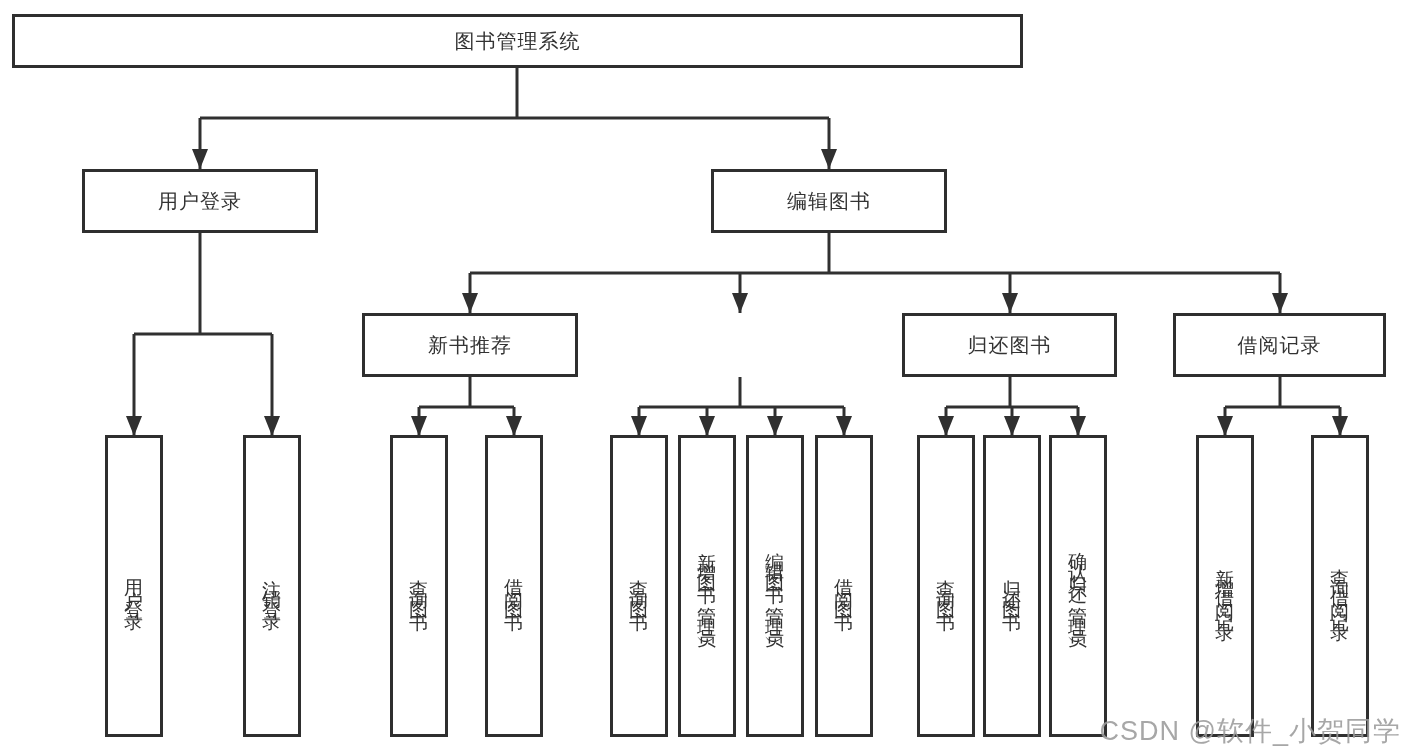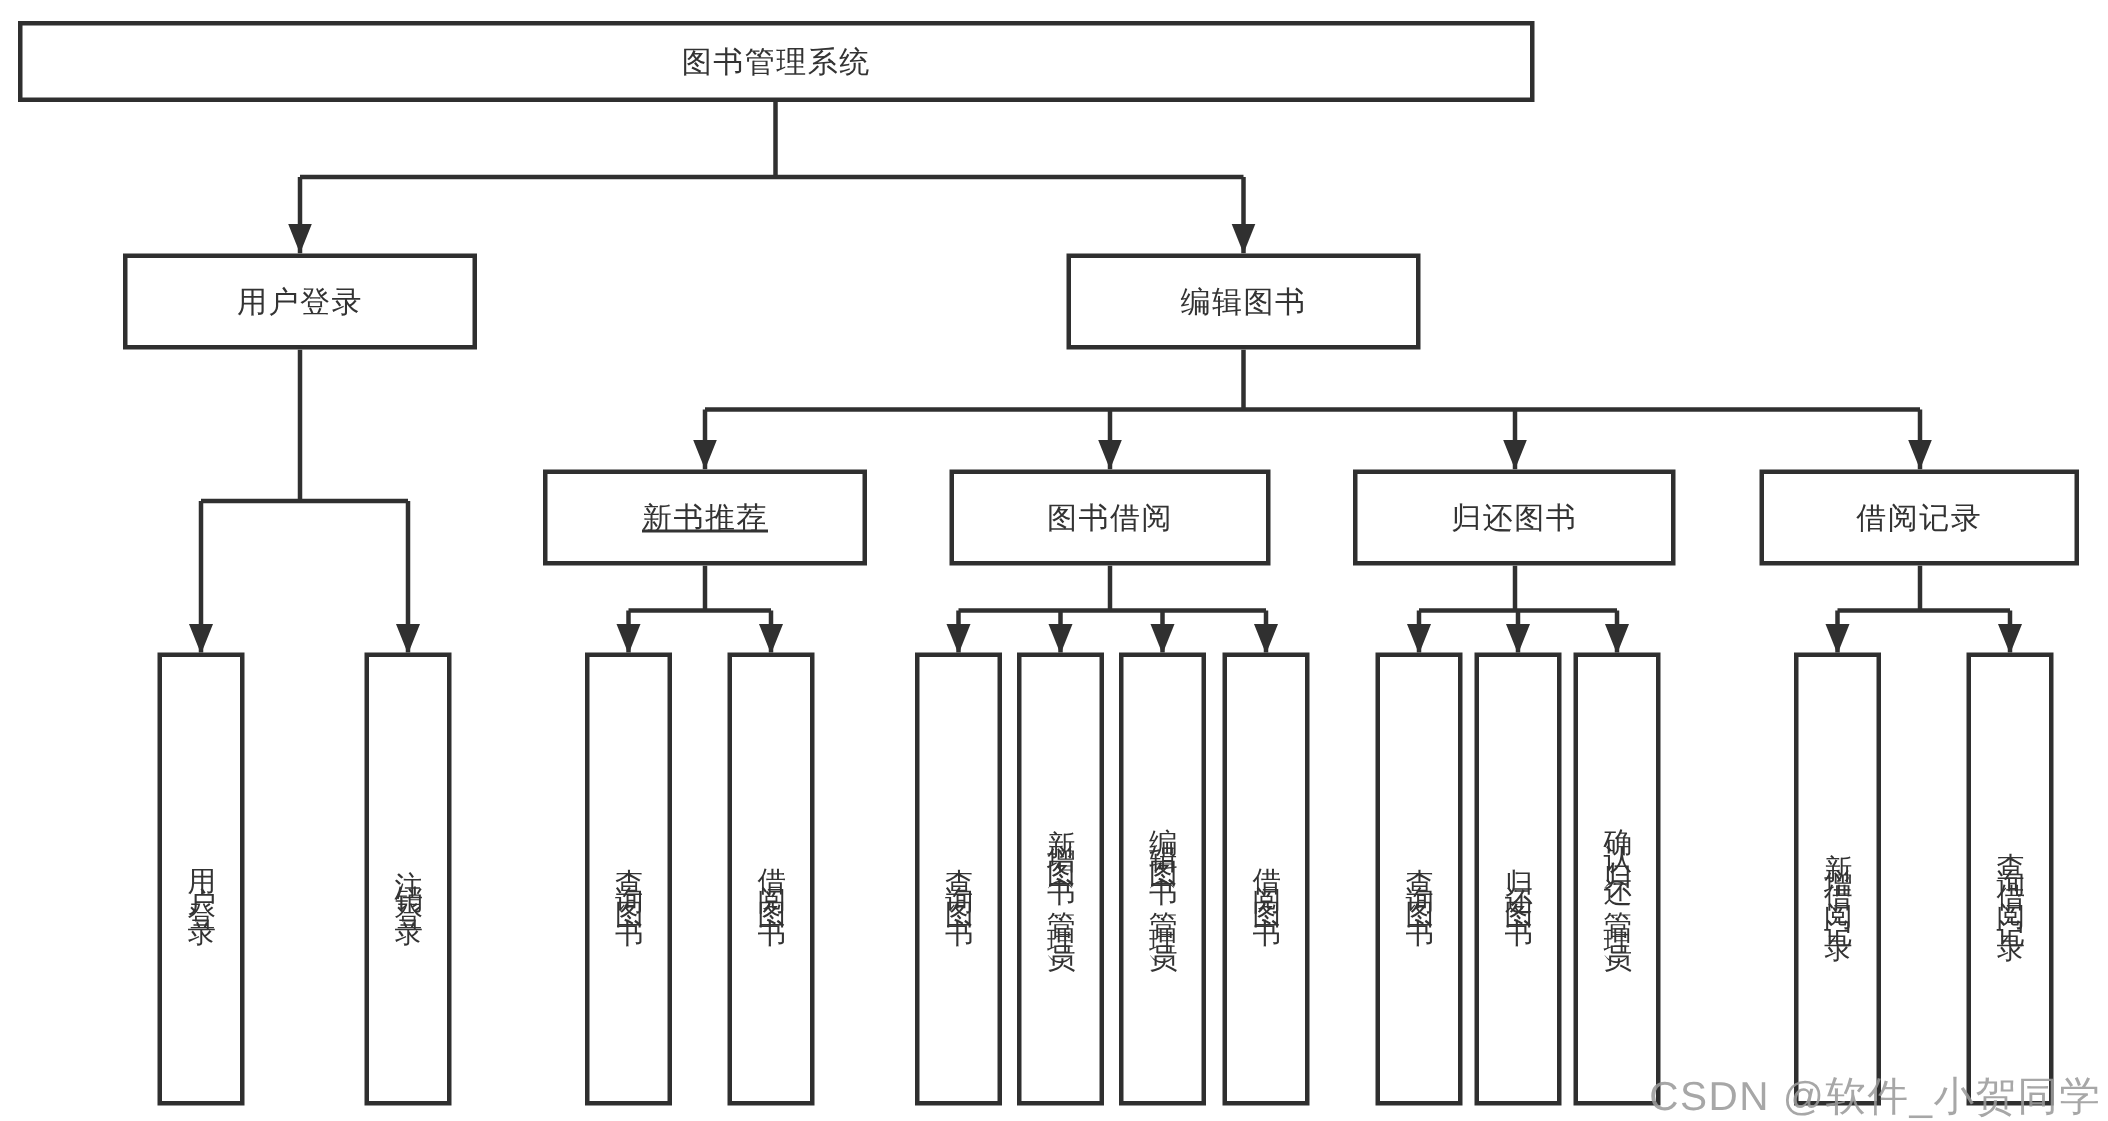--- a/index.html
+++ b/index.html
@@ -89,25 +89,22 @@
     <span>图书管理系统</span>
   </div>
 
   <div class="node hbox" style="left:82px;top:169px;width:236px;height:64px;">
     <span>用户登录</span>
   </div>
   <div class="node hbox" style="left:711px;top:169px;width:236px;height:64px;">
     <span>编辑图书</span>
   </div>
 
-  <div class="node hbox" style="left:362px;top:313px;width:216px;height:64px;text-decoration:underline;">
+  <div class="node hbox" style="left:362px;top:313px;width:216px;height:64px;">
     <span>新书推荐</span>
-  </div>
-  <div class="node hbox" style="left:633px;top:313px;width:214px;height:64px;">
-    <span>图书借阅</span>
   </div>
   <div class="node hbox" style="left:902px;top:313px;width:215px;height:64px;">
     <span>归还图书</span>
   </div>
   <div class="node hbox" style="left:1173px;top:313px;width:213px;height:64px;">
     <span>借阅记录</span>
   </div>
 
   <div class="node vbox" style="left:105px;">
     <span class="vtext">用户登录</span>

